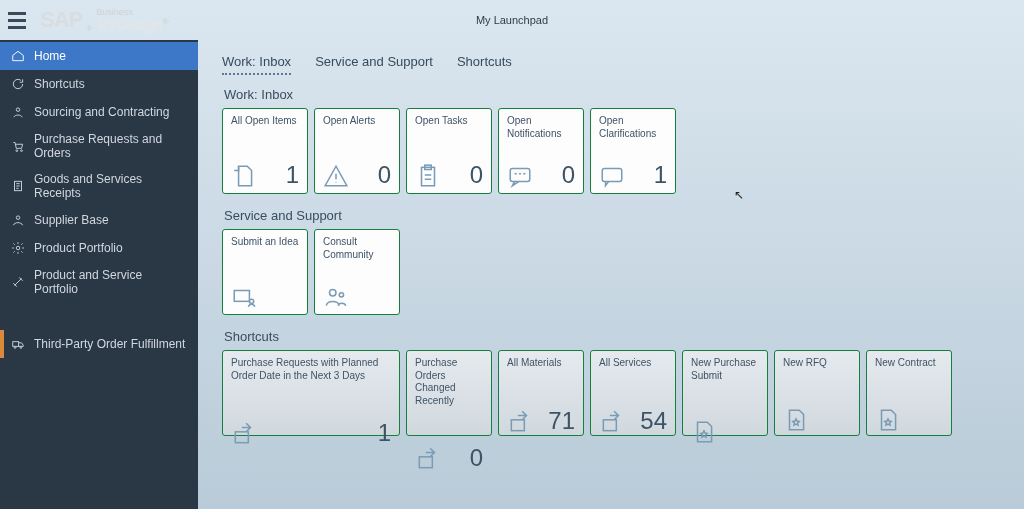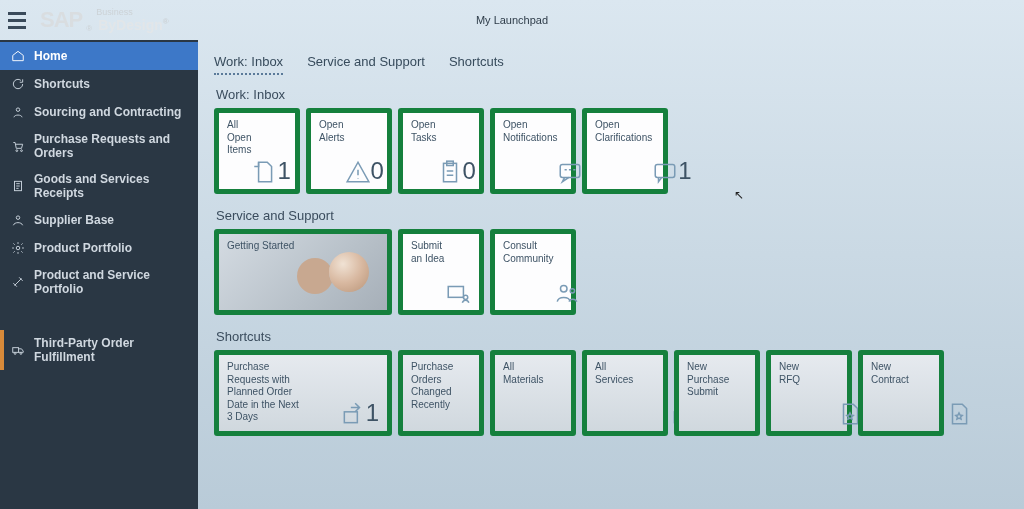--- a/index.html
+++ b/index.html
@@ -8,34 +8,34 @@
   .hamburger { width:34px; display:flex; flex-direction:column; gap:4px; padding:10px 8px; cursor:pointer; }
   .hamburger span { height:3px; background:#3a4a5a; }
   .logo { display:flex; align-items:flex-end; gap:4px; color:#e8edf1; margin-left:6px; }
   .logo .sap { font-weight:900; font-size:22px; color:#d9dde0; letter-spacing:-1px; }
   .logo .biz { font-size:9px; color:#ccd2d6; }
   .logo .byd { font-weight:700; font-size:14px; color:#e2e6e9; margin-left:2px; }
   .logo .reg { font-size:8px; color:#ccd2d6; vertical-align:top; }
   .title { position:absolute; left:50%; transform:translateX(-50%); color:#2f3d4a; font-size:11px; }
   .container { display:flex; height:calc(100% - 40px); }
   .sidebar { width:198px; background:#2a3744; color:#d0d8e0; font-size:12px; flex-shrink:0; padding-top:2px; }
-  .sidebar .item { display:flex; align-items:center; gap:8px; padding:6px 10px; cursor:pointer;font-weight:bold; }
+  .sidebar .item { display:flex; align-items:center; gap:8px; padding:6px 10px; cursor:pointer; }
   .sidebar .item.active { background:#3d78c8; color:#fff; }
   .sidebar .item .ic { width:16px; height:16px; flex-shrink:0; display:flex; align-items:center; justify-content:center; }
   .sidebar .item .ic svg { width:14px; height:14px; fill:none; stroke:#cbd5df; stroke-width:1.6; }
   .sidebar .item.active .ic svg { stroke:#fff; }
   .sidebar .orange-mark { position:relative;margin-top:28px; }
   .sidebar .orange-mark::before { content:""; position:absolute; left:0; top:0; bottom:0; width:4px; background:#d88a3a; }
-  .main { flex:1; padding:10px 16px; overflow:auto; }
+  .main { flex:1; padding:10px 24px; overflow:auto; }
   .tabs { display:flex; gap:24px; font-size:13px; color:#374b5c; margin-bottom:12px; }
   .tabs .tab { padding:4px 0; cursor:pointer; }
   .tabs .tab.active { border-bottom:2px dotted #5a7a99; color:#374b5c; }
   .section-title { font-size:13px; color:#3a4c5d; margin:8px 0 6px 2px; }
   .row { display:flex; gap:6px; margin-bottom:14px; }
-  .tile { background:#fdfdfe; border:5px solid #15803d; border-radius:3px; width:86px; height:86px; padding:6px 8px 4px 8px; display:flex; flex-direction:row; justify-content:space-between; cursor:pointer; position:relative; }
+  .tile { background:#fdfdfe; border:1px solid #15803d; border-radius:3px; width:86px; height:86px; padding:6px 8px 4px 8px; display:flex; flex-direction:column; justify-content:space-between; cursor:pointer; position:relative; }
   .tile.grey { background:linear-gradient(180deg,#e6eaef 0%,#d0d8de 100%);gap:37px; }
   .tile .t-label { font-size:10px; color:#3e5365; line-height:1.25; }
   .tile .t-bottom { display:flex; align-items:flex-end; justify-content:space-between; }
   .tile .t-ic { width:26px; height:26px; display:flex; align-items:center; justify-content:center; }
   .tile .t-ic svg { width:26px; height:26px; fill:none; stroke:#7a9bb5; stroke-width:1.4; }
   .tile .t-val { font-size:24px; color:#3e5365; font-weight:400; }
   .tile.wide { width:178px; }
   .tile.photo { padding:0; overflow:hidden; }
   .tile.photo .t-label { position:absolute; top:6px; left:8px; z-index:2; color:#3e5365; }
   .photo-bg { position:absolute; inset:0; background:linear-gradient(135deg,#d4dbe2 0%,#b8c1c9 60%,#a6afb8 100%); }
@@ -215,24 +215,20 @@
                 <path d="M9 17l-3 4v-4"></path>
               </svg>
             </span>
           <span class="t-val">1</span>
         </div>
       </div>
     </div>
 
     <div class="section-title">Service and Support</div>
     <div class="row">
-      <div class="tile wide photo">
-        <div class="photo-bg"></div>
-        <div class="t-label">Getting Started</div>
-      </div>
       <div class="tile">
         <div class="t-label">Submit an Idea</div>
         <div class="t-bottom">
           <span class="t-ic">
               <svg viewBox="0 0 24 24">
                 <rect x="3" y="6" width="14" height="10"></rect>
                 <circle cx="19" cy="16" r="2"></circle>
                 <path d="M16 21c1-3 5-3 6 0"></path>
               </svg>
             </span>

